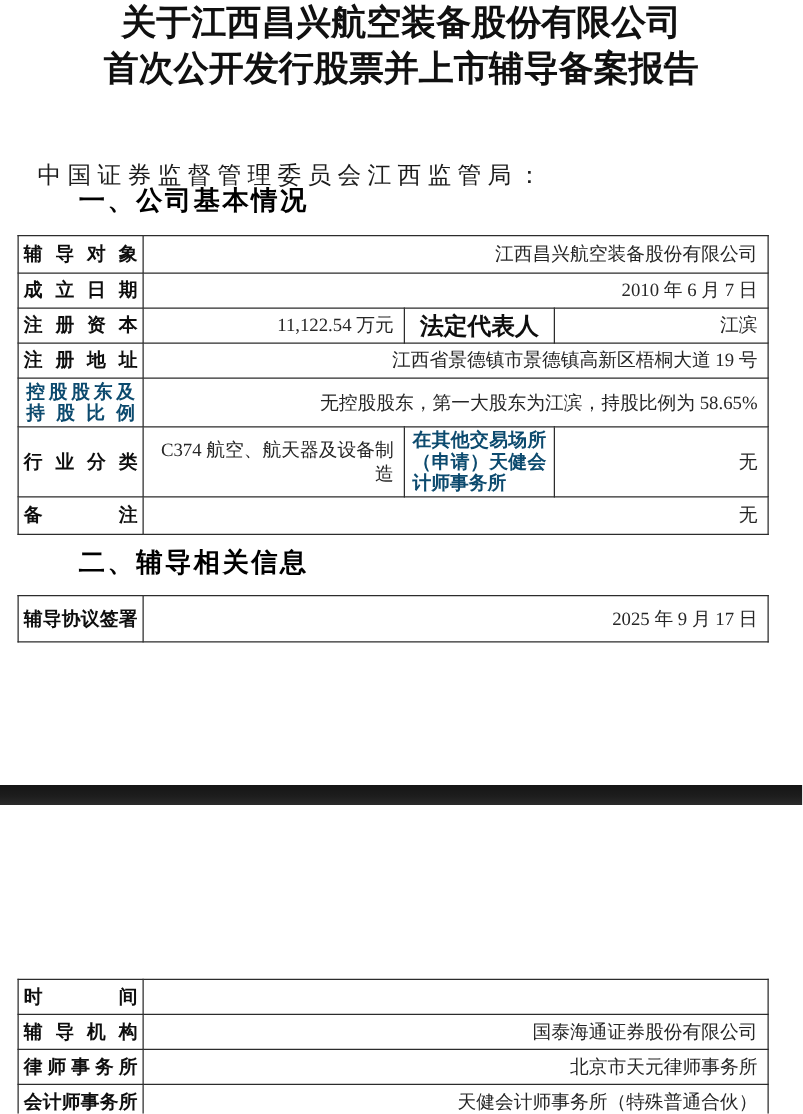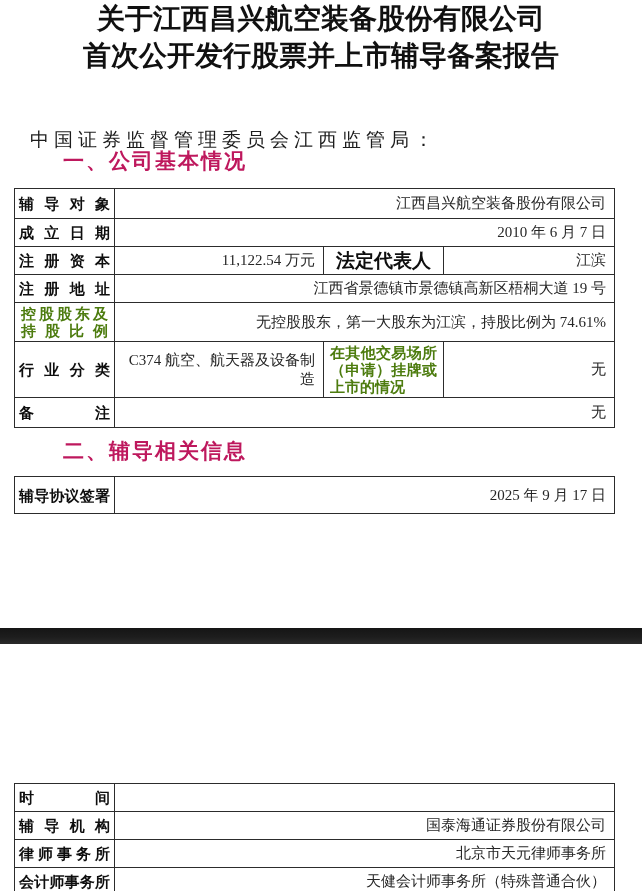--- a/index.html
+++ b/index.html
@@ -16,21 +16,21 @@
   }
   .salutation {
     position:absolute; top:107px; left:30px;
     font-size:19px; letter-spacing:5px; color:#1c1c1c;
     font-family:"Liberation Serif", serif;
     margin-top:20px;
   }
   .sec-heading {
     position:absolute; left:63px; margin:0;
     font-family:"Liberation Sans", sans-serif;
-    font-weight:bold; font-size:21px; letter-spacing:2px; color:#be185d;
+    font-weight:bold; font-size:21px; letter-spacing:2px; color:#000000;
     line-height:24px;
   }
   #sec1 { top:149px; }
   #sec2 { top:439px;text-align:right; }
 
   table.doc-tbl {
     position:absolute; left:14px; width:600px;
     border-collapse:collapse; table-layout:fixed;
   }
   table.doc-tbl td { border:1.4px solid #2c2c2c; overflow:hidden; }
@@ -39,21 +39,21 @@
     font-size:15px; line-height:17px; color:#0e0e0e;
     padding:0 4px; text-align:justify; text-align-last:justify;
     text-justify:inter-character;
   }
   td.lbl-center {
     font-family:"Liberation Sans", sans-serif; font-weight:bold;
     font-size:19px; color:#0e0e0e; text-align:center; padding:0 4px;
   }
   td.lbl-wrap {
     font-family:"Liberation Sans", sans-serif; font-weight:bold;
-    font-size:15px; line-height:17px; color:#4d7c0f;
+    font-size:15px; line-height:17px; color:#0c4a6e;
     padding:2px 6px; text-align:justify; text-justify:inter-character;
     vertical-align:middle;
   }
   td.val {
     font-family:"Liberation Serif", serif; font-size:15px;
     color:#262626; padding:0 8px; text-align:right;
   }
   #t1 { top:188px; }
   #t2 { top:476px; }
   #t3 { top:783px; }
@@ -98,26 +98,26 @@
       <td class="val">11,122.54 万元</td>
       <td class="lbl-center">法定代表人</td>
       <td class="val">江滨</td>
     </tr>
     <tr style="height:28px">
       <td class="lbl">注册地址</td>
       <td class="val" colspan="3">江西省景德镇市景德镇高新区梧桐大道 19 号</td>
     </tr>
     <tr style="height:36px">
       <td class="lbl lbl-wrap" style="text-align-last:justify">控股股东及持股比例</td>
-      <td class="val" colspan="3">无控股股东，第一大股东为江滨，持股比例为 74.61%</td>
+      <td class="val" colspan="3">无控股股东，第一大股东为江滨，持股比例为 58.65%</td>
     </tr>
     <tr style="height:54px">
       <td class="lbl">行业分类</td>
       <td class="val">C374 航空、航天器及设备制造</td>
-      <td class="lbl-wrap">在其他交易场所（申请）挂牌或上市的情况</td>
+      <td class="lbl-wrap">在其他交易场所（申请）天健会计师事务所</td>
       <td class="val">无</td>
     </tr>
     <tr style="height:30px">
       <td class="lbl">备注</td>
       <td class="val" colspan="3">无</td>
     </tr>
   </tbody>
     </table>
 
   <h2 class="sec-heading" id="sec2">二、辅导相关信息</h2>

